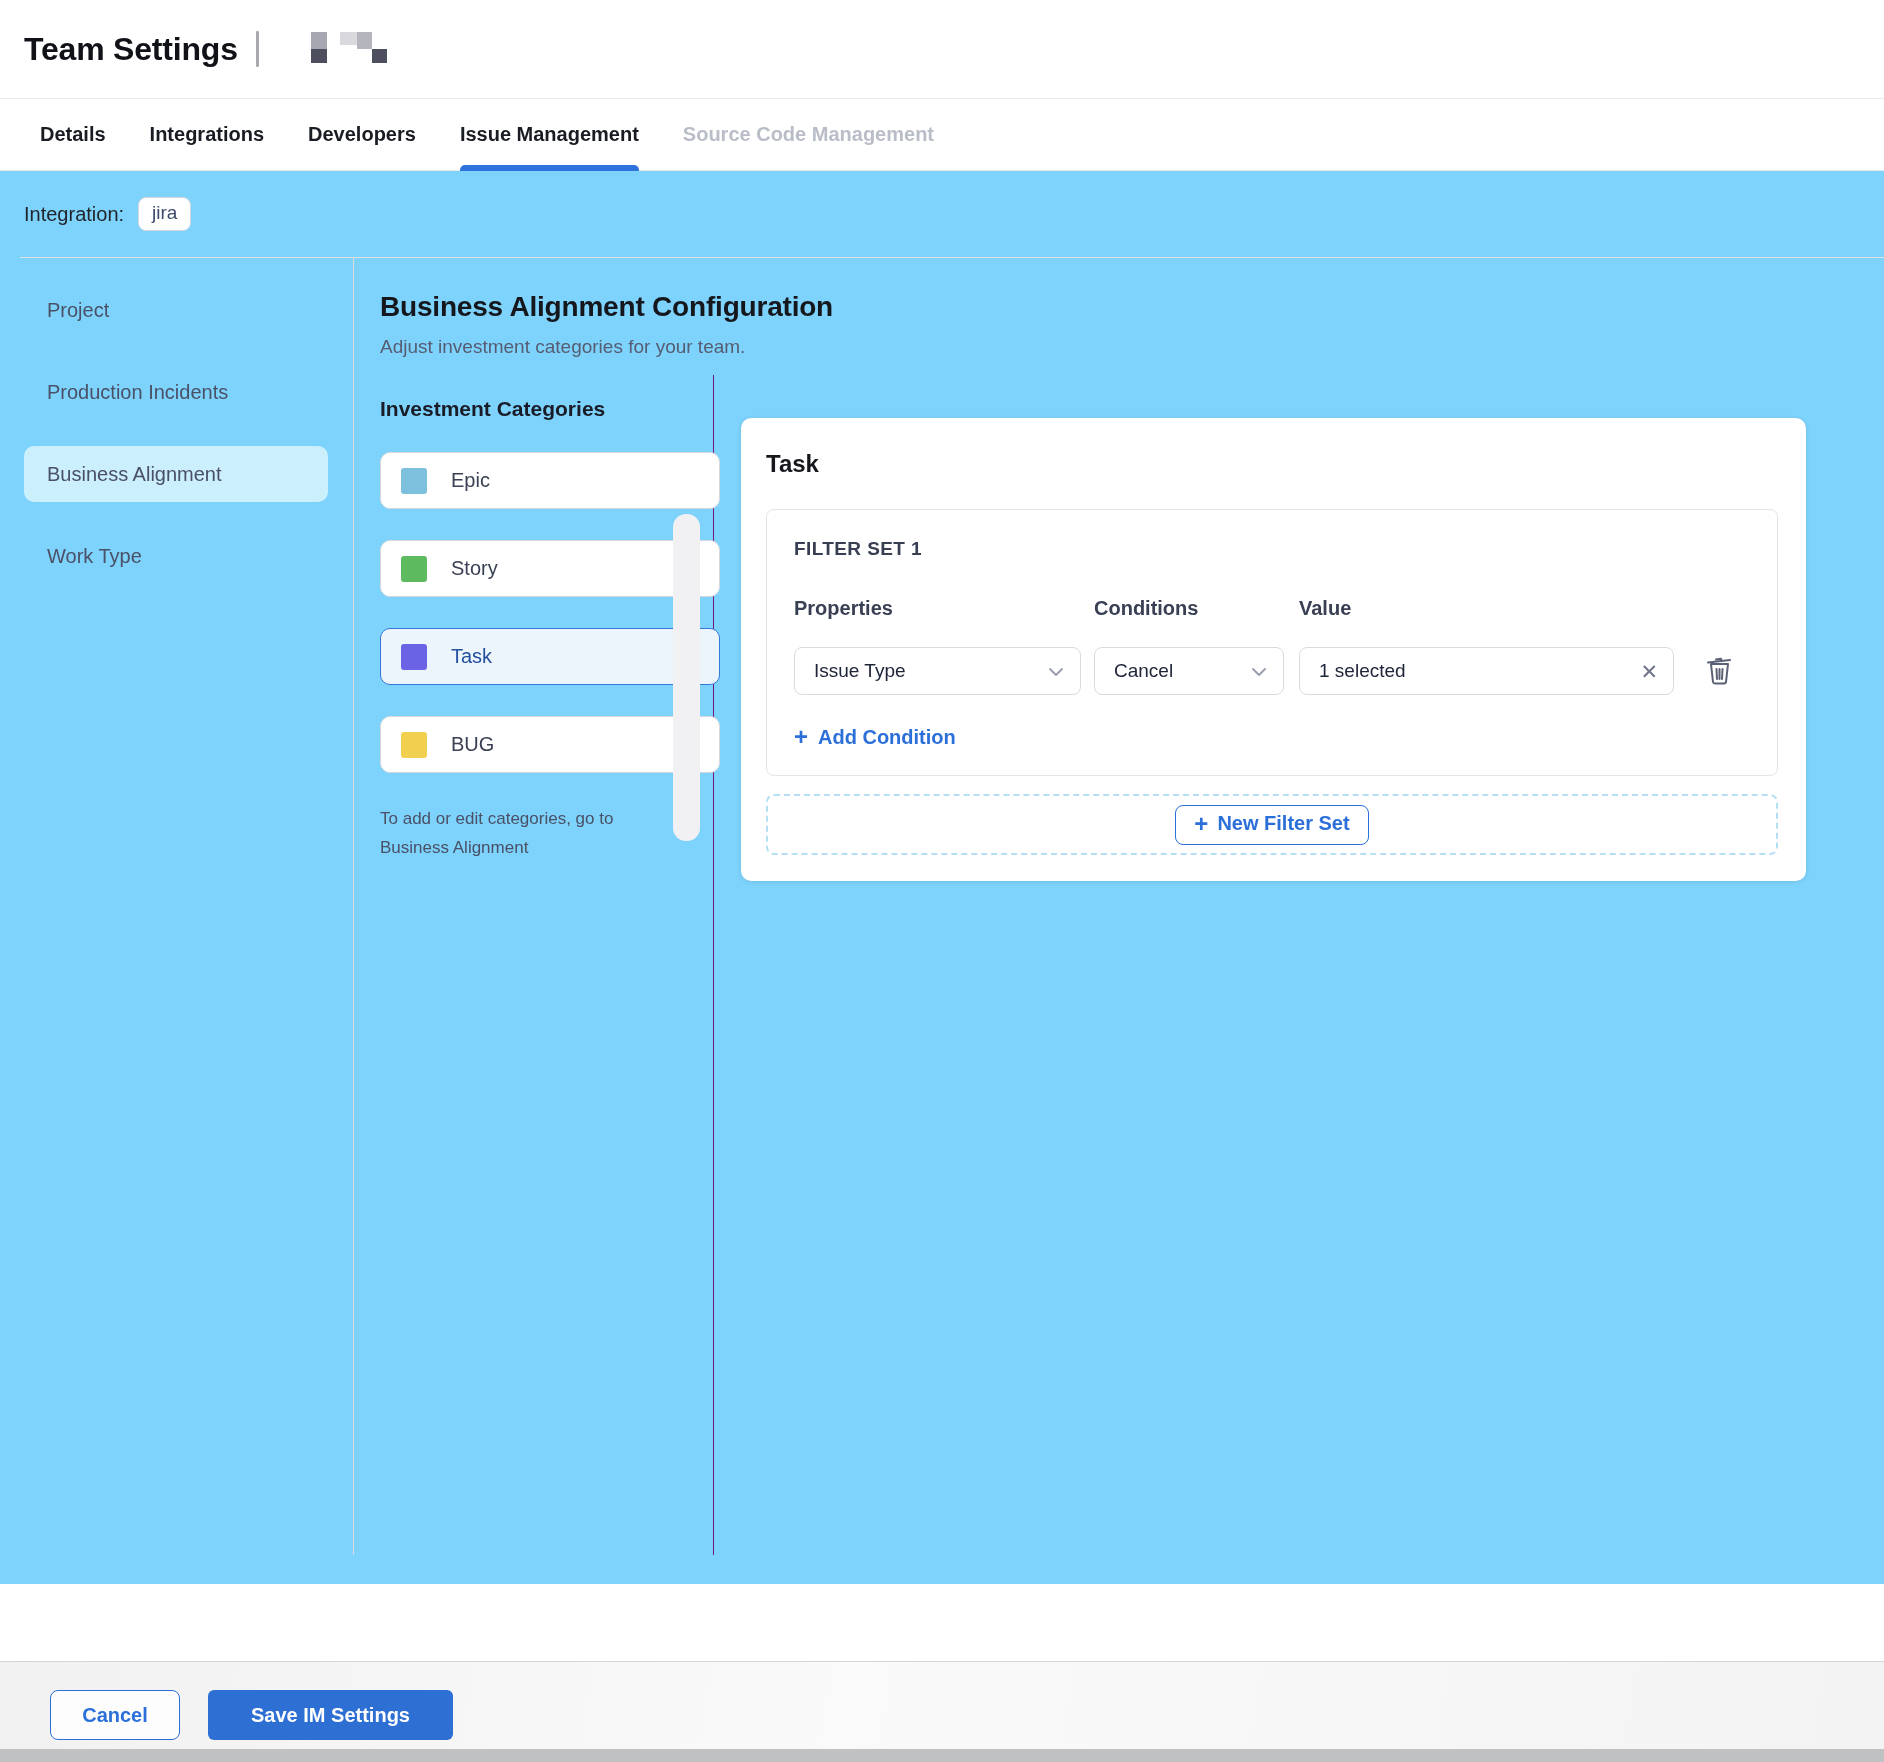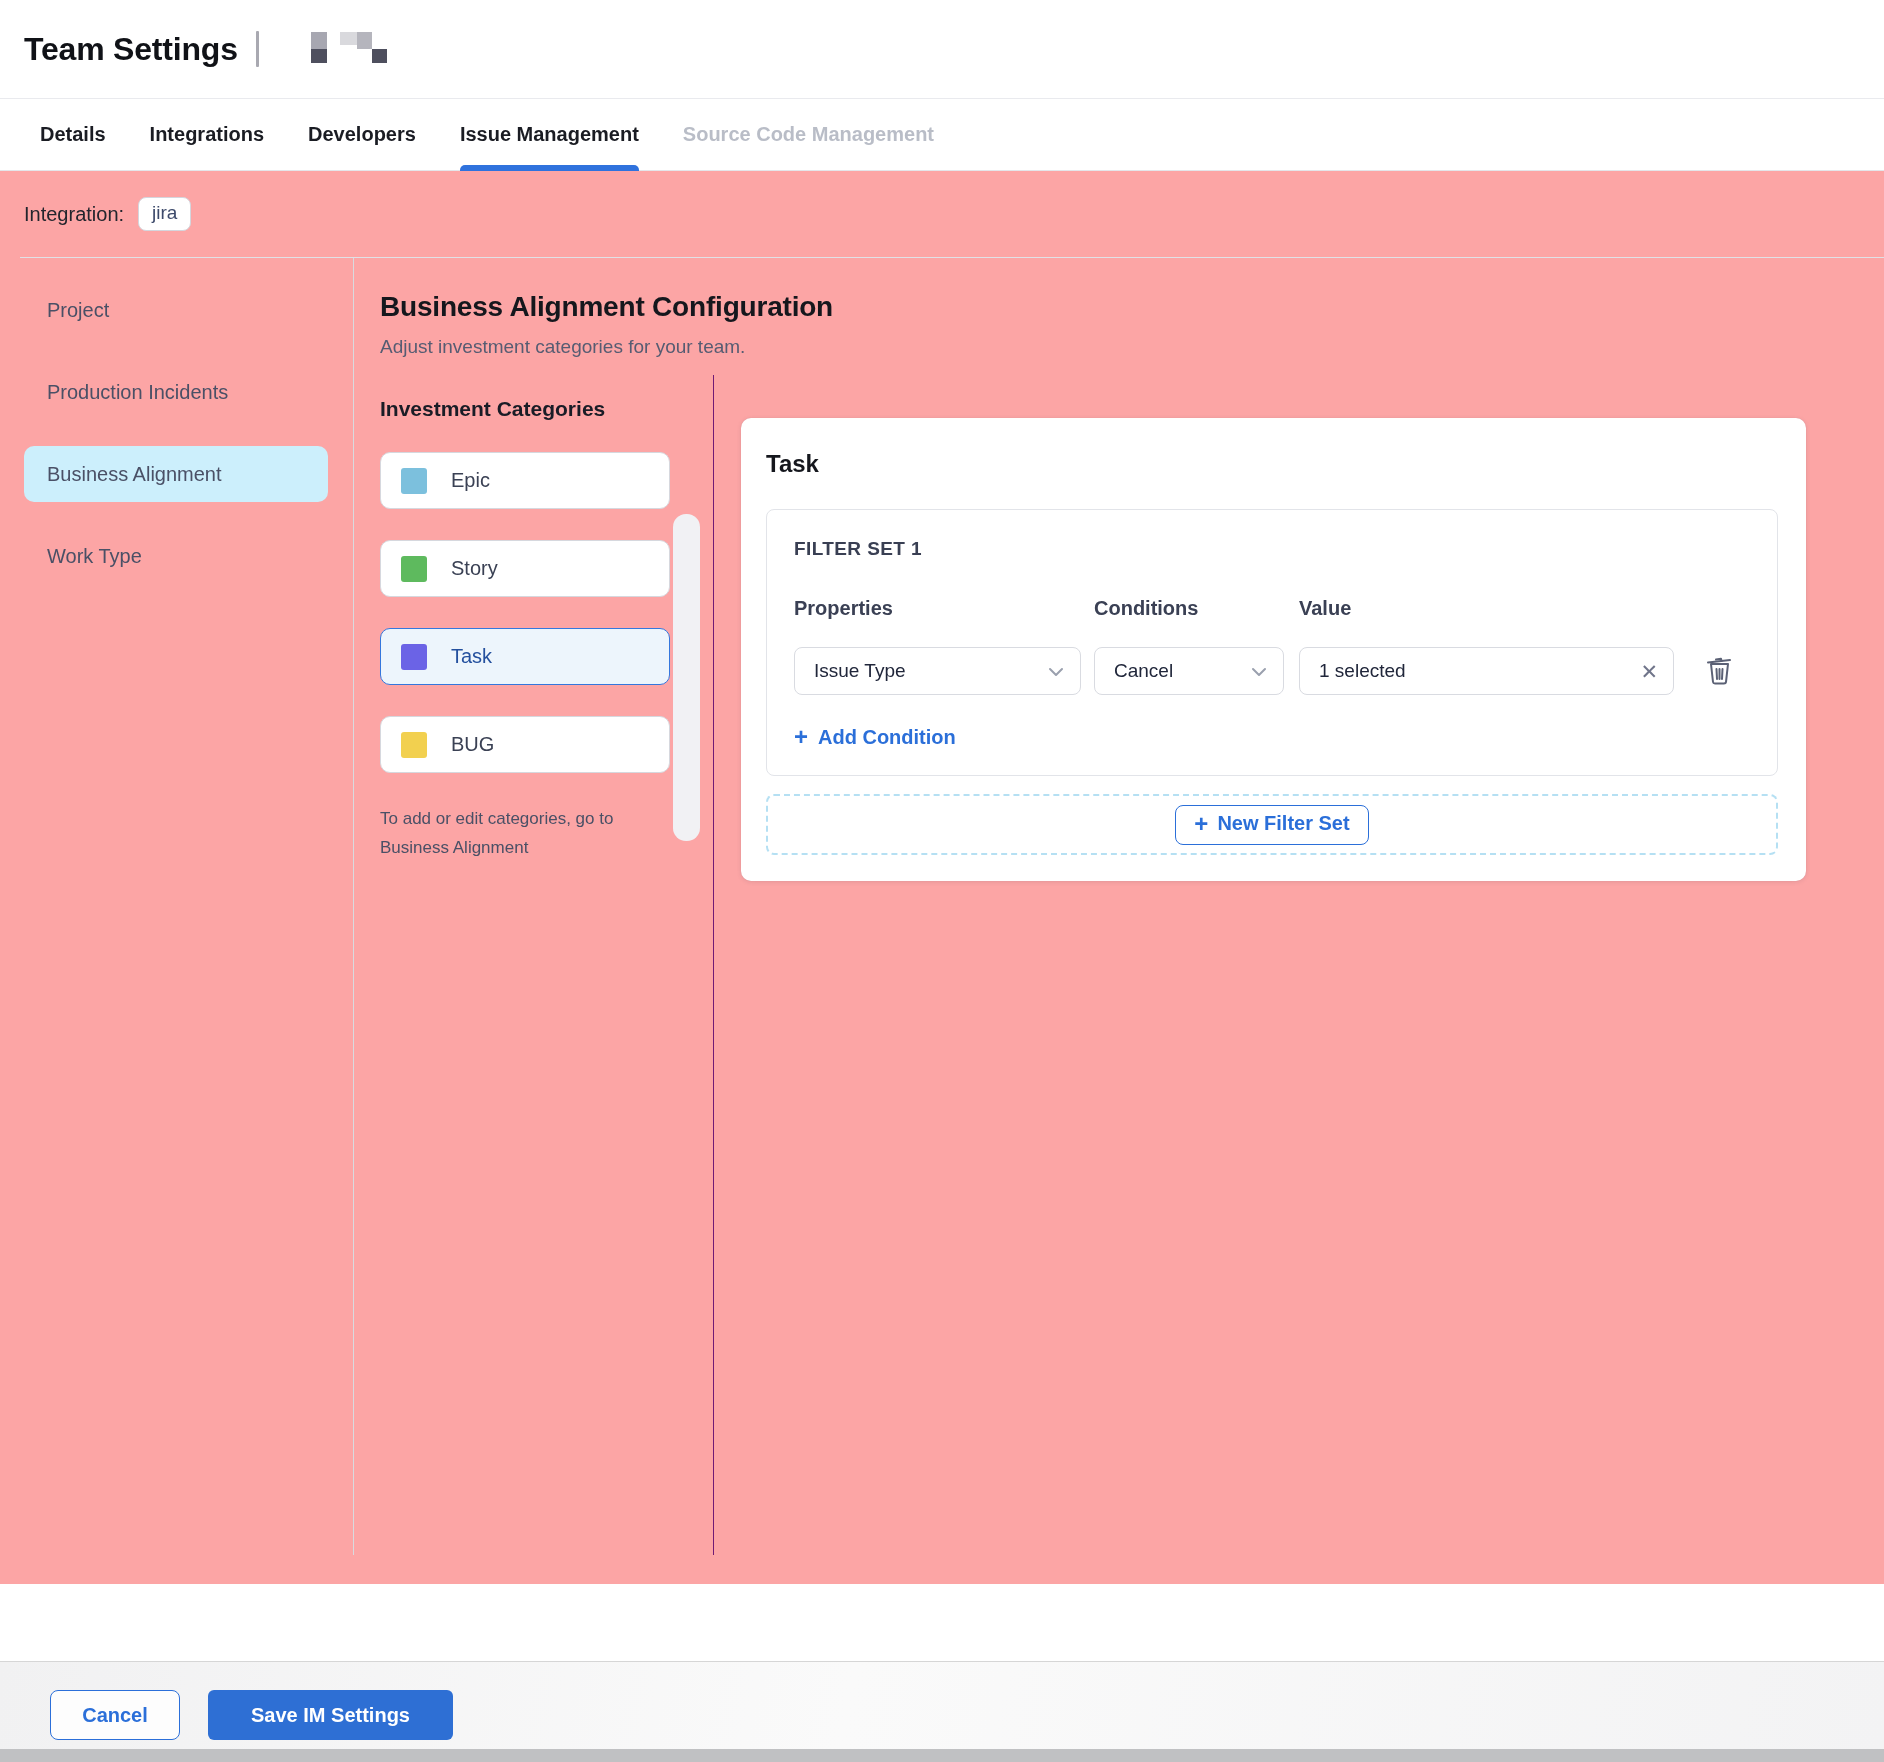--- a/index.html
+++ b/index.html
@@ -18,21 +18,21 @@
   .rx2b{left:46px;top:0;width:15px;height:17px;background:#b5b5bd;}
   .rx2c{left:61px;top:17px;width:15px;height:14px;background:#4e4f5e;}
 
   
   .tabs{height:72px;display:flex;align-items:center;gap:44px;padding-left:40px;background:#fff;border-bottom:1px solid #e4e6ea;box-sizing:border-box;}
   .tab{position:relative;height:100%;display:flex;align-items:center;font-size:20px;font-weight:700;color:#1a1c23;cursor:pointer;}
   .tab.disabled{color:#b9bdc7;font-weight:700;}
   .tab.active::after{content:"";position:absolute;left:0;right:0;bottom:-1px;height:6px;background:#2f72dd;border-radius:5px 5px 0 0;}
 
   
-  .content-bg{height:1413px;background:#fca5a5;box-sizing:border-box;}
+  .content-bg{height:1413px;background:#7dd3fc;box-sizing:border-box;}
 
   .integration-row{height:86px;display:flex;align-items:center;padding-left:24px;}
   .integration-label{font-size:20px;color:#23252d;}
   .integration-badge{margin-left:14px;background:#fff;border:1px solid #d4d6dd;border-radius:8px;padding:4px 13px 6px;font-size:19px;color:#3d4a6b;}
 
   .divider-h{height:1px;background:#e0e1e6;margin-left:20px;}
 
   .columns{display:flex;height:1326px;box-sizing:border-box;}
 
   
@@ -45,21 +45,21 @@
   .main-head{padding:33px 0 0 26px;}
   .main-title{font-size:28px;font-weight:700;color:#15171d;letter-spacing:-.2px;}
   .main-subtitle{margin-top:13px;font-size:19px;color:#565c72;}
   .sub-columns{display:flex;margin-top:17px;flex:1;}
 
   
   .cat-col{position:relative;width:360px;box-sizing:border-box;border-right:1px solid #701a75;margin-bottom:29px;padding:22px 0 0 26px;flex-shrink:0;}
   .cat-heading{font-size:21px;font-weight:700;color:#191c26;}
   .cat-hint{margin-top:10px;font-size:18px;line-height:28px;color:#565c72;width:258px;}
   .cat-list{margin-top:31px;}
-  .cat-card{width:290px;height:57px;box-sizing:border-box;background:#fff;border:1px solid #d6d8de;border-radius:10px;display:flex;align-items:center;padding-left:20px;margin-bottom:31px;cursor:pointer;}
+  .cat-card{width:340px;height:57px;box-sizing:border-box;background:#fff;border:1px solid #d6d8de;border-radius:10px;display:flex;align-items:center;padding-left:20px;margin-bottom:31px;cursor:pointer;}
   .cat-card.selected{background:#edf5fc;border:1.5px solid #3577dd;}
   .cat-swatch{width:26px;height:26px;border-radius:3px;flex-shrink:0;}
   .cat-label{margin-left:24px;font-size:20px;color:#3a4154;}
   .cat-card.selected .cat-label{color:#24509e;}
   .cat-scrolltrack{position:absolute;left:319px;top:139px;width:27px;height:327px;background:#f1f1f4;border-radius:13px;}
   .cat-note{margin-top:20px;font-size:17px;line-height:29px;color:#4a5066;width:262px;}
 
   
   .filter-area{flex:1;padding:43px 78px 0 27px;min-width:0;}
   .filter-card{background:#fff;border-radius:10px;box-shadow:0 1px 5px rgba(25,35,65,.10),0 0 1px rgba(25,35,65,.14);padding:32px 28px 26px 25px;box-sizing:border-box;}

